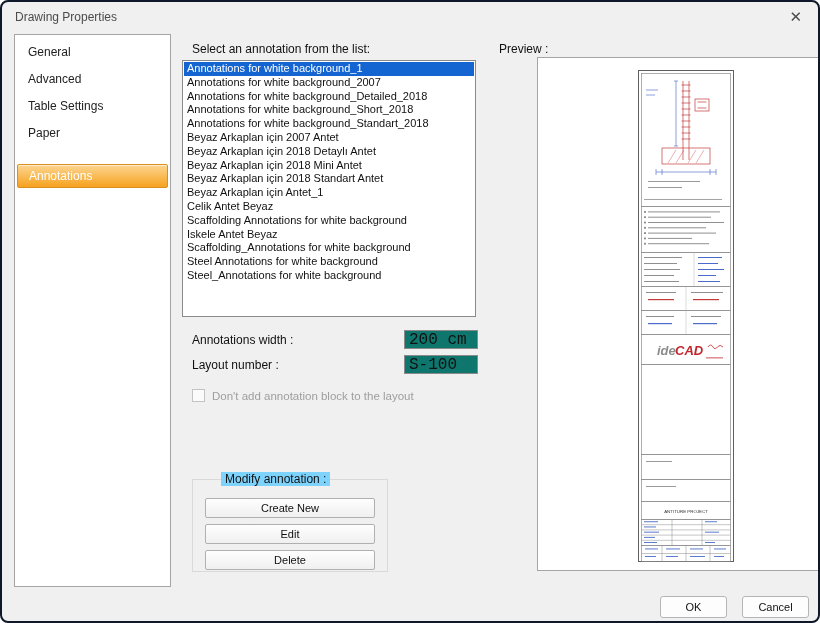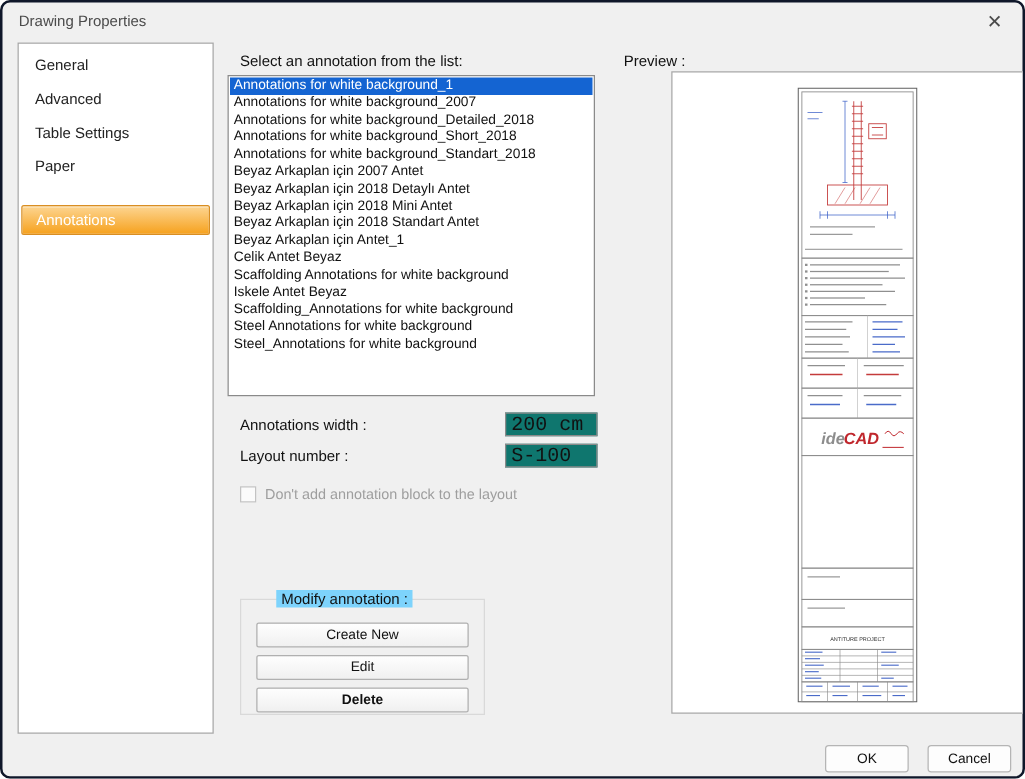--- a/index.html
+++ b/index.html
@@ -63,21 +63,21 @@
   .groupbox { position: absolute; left: 190px; top: 477px; width: 196px; height: 93px; border: 1px solid #d9d9d9; }
   .group-title { position: absolute; left: 8px; top: -8px; background: #7dd3fc; padding: 0 4px; font-size: 12px; color: #111; white-space: nowrap; margin-left: 20px; }
   .btn {
     position: absolute; left: 12px; width: 170px; height: 20px;
     background: linear-gradient(#fefefe, #f0f0f0);
     border: 1px solid #b0b0b0; border-radius: 2px;
     font-family: inherit; font-size: 11px; color: #111; cursor: pointer;
   }
   .btn-create { top: 18px; }
   .btn-edit { top: 44px; }
-  .btn-delete { top: 70px; font-weight: bold; }
+  .btn-delete { top: 70px; }
 
   .preview-label { left: 497px; top: 40px; }
   .preview-panel {
     position: absolute; left: 497px; top: 55px; width: 298px; height: 514px;
     background: #ffffff; border: 1px solid #a5a5a5; overflow: hidden; margin-left: 38px;
   }
   .sheet { position: absolute; left: 100px; top: 12px; }
   svg text { font-family: "Liberation Sans", sans-serif; }
 
   .footer-btn {

